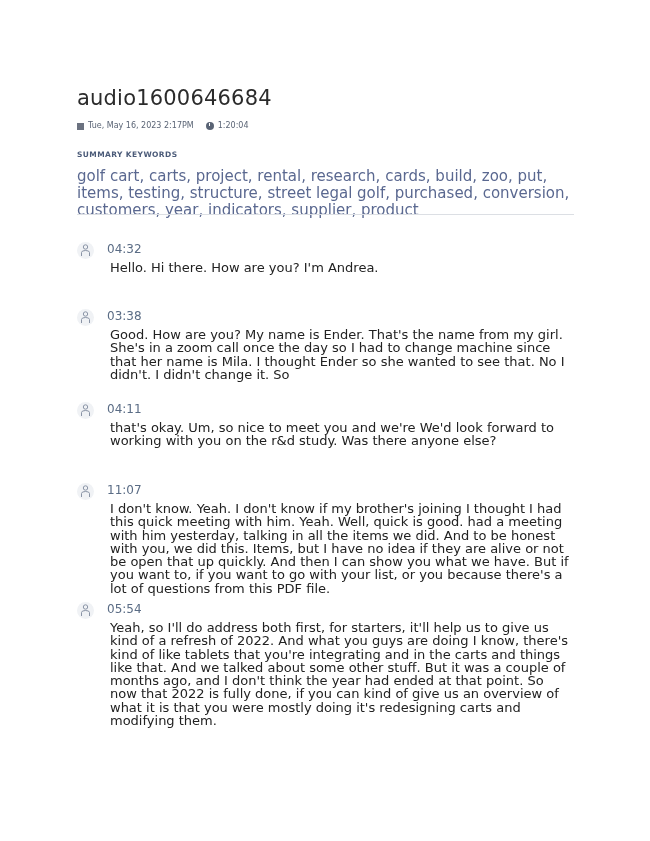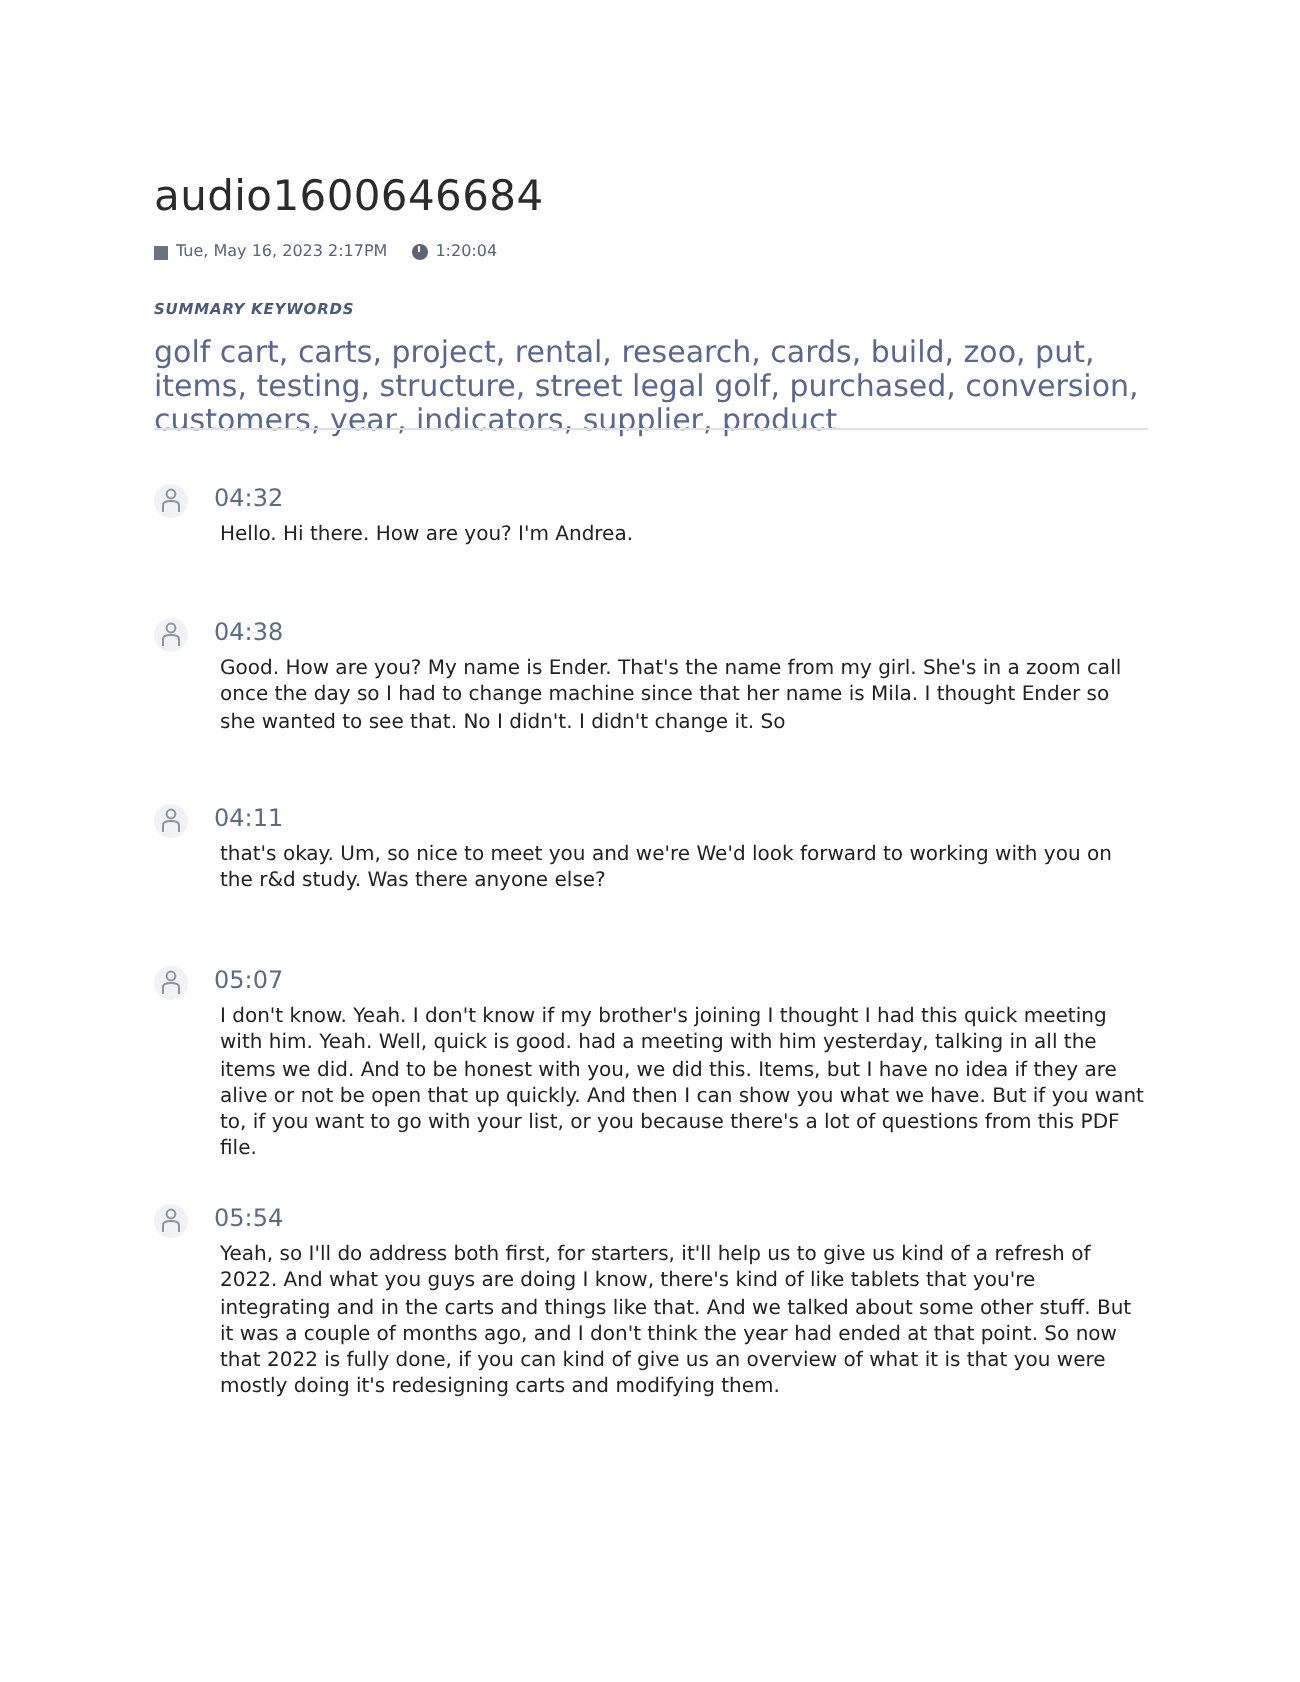--- a/index.html
+++ b/index.html
@@ -3,28 +3,28 @@
 <meta charset="utf-8">
 <style>
   html, body { margin:0; padding:0; background:#ffffff; }
   body { width:650px; height:841px; position:relative; overflow:hidden; font-family:"DejaVu Sans", sans-serif; color:#222; }
   .page { position:absolute; left:77px; top:0; width:497px; }
   .title { position:absolute; top:86px; left:0; font-size:21px; color:#2b2b2b; letter-spacing:0.2px; white-space:nowrap; }
   .meta { position:absolute; top:121px; left:0; font-size:8px; color:#5a6475; display:flex; align-items:flex-end; white-space:nowrap; }
   .meta .cal { display:inline-block; width:7px; height:6px; background:#6b7280; margin-right:4px; border-top:1px solid #6b7280; }
   .meta .clock { display:inline-block; width:8px; height:8px; border-radius:50%; background:#5a6475; margin:0 4px 0 12px; position:relative; }
   .meta .clock::after { content:""; position:absolute; left:3px; top:1px; width:1px; height:3px; background:#fff; }
-  .kw-label { position:absolute; top:150px; left:0; font-size:7.5px; font-weight:bold; color:#4a5a78; letter-spacing:0.4px; white-space:nowrap;font-style:italic; }
+  .kw-label { position:absolute; top:150px; left:0; font-size:7.5px; font-weight:bold; color:#4a5a78; letter-spacing:0.4px; white-space:nowrap; }
   .keywords { position:absolute; top:168px; left:0; width:500px; font-size:15px; line-height:17px; color:#5a6890; }
   .divider { position:absolute; top:214px; left:0; width:497px; height:1px; background:#dcdfe4; }
   .entry { position:absolute; left:0; width:497px; }
   .avatar { position:absolute; left:0; top:0; width:17px; height:17px; border-radius:50%; background:#f0f2f5; }
   .avatar svg { position:absolute; left:3px; top:2px; }
   .ts { position:absolute; left:30px; top:0; font-size:12px; color:#5a6c85; white-space:nowrap; }
-  .text { position:absolute; left:33px; top:19px; width:462px; font-size:10px; line-height:13.3px; color:#222; }
+  .text { position:absolute; left:33px; top:19px; width:462px; font-size:13px; line-height:13.3px; color:#222; }
 </style>
 </head>
 <body>
 
 <div class="page">
   <div class="title">audio1600646684</div>
   <div class="meta">
     <span class="cal"></span>
     <span>Tue, May 16, 2023 2:17PM</span>
     <span class="clock"></span>
@@ -45,21 +45,21 @@
     <div class="text">Hello. Hi there. How are you? I'm Andrea.</div>
   </div>
 
   <div class="entry" style="top:309px;">
     <div class="avatar">
       <svg width="11" height="13" viewBox="0 0 11 13">
           <circle cx="5.5" cy="3" r="2.2" fill="none" stroke="#8a94a6" stroke-width="1"></circle>
           <path d="M1.5 12 V8.5 Q1.5 6.5 5.5 6.5 Q9.5 6.5 9.5 8.5 V12" fill="none" stroke="#8a94a6" stroke-width="1"></path>
         </svg>
     </div>
-    <div class="ts">04:38</div>
+    <div class="ts">03:38</div>
     <div class="text">Good. How are you? My name is Ender. That's the name from my girl. She's in a zoom call once the day so I had to change machine since that her name is Mila. I thought Ender so she wanted to see that. No I didn't. I didn't change it. So</div>
   </div>
 
   <div class="entry" style="top:402px;">
     <div class="avatar">
       <svg width="11" height="13" viewBox="0 0 11 13">
           <circle cx="5.5" cy="3" r="2.2" fill="none" stroke="#8a94a6" stroke-width="1"></circle>
           <path d="M1.5 12 V8.5 Q1.5 6.5 5.5 6.5 Q9.5 6.5 9.5 8.5 V12" fill="none" stroke="#8a94a6" stroke-width="1"></path>
         </svg>
     </div>
@@ -67,21 +67,21 @@
     <div class="text">that's okay. Um, so nice to meet you and we're We'd look forward to working with you on the r&amp;d study. Was there anyone else?</div>
   </div>
 
   <div class="entry" style="top:483px;">
     <div class="avatar">
       <svg width="11" height="13" viewBox="0 0 11 13">
           <circle cx="5.5" cy="3" r="2.2" fill="none" stroke="#8a94a6" stroke-width="1"></circle>
           <path d="M1.5 12 V8.5 Q1.5 6.5 5.5 6.5 Q9.5 6.5 9.5 8.5 V12" fill="none" stroke="#8a94a6" stroke-width="1"></path>
         </svg>
     </div>
-    <div class="ts">05:07</div>
+    <div class="ts">11:07</div>
     <div class="text">I don't know. Yeah. I don't know if my brother's joining I thought I had this quick meeting with him. Yeah. Well, quick is good. had a meeting with him yesterday, talking in all the items we did. And to be honest with you, we did this. Items, but I have no idea if they are alive or not be open that up quickly. And then I can show you what we have. But if you want to, if you want to go with your list, or you because there's a lot of questions from this PDF file.</div>
   </div>
 
   <div class="entry" style="top:602px;">
     <div class="avatar">
       <svg width="11" height="13" viewBox="0 0 11 13">
           <circle cx="5.5" cy="3" r="2.2" fill="none" stroke="#8a94a6" stroke-width="1"></circle>
           <path d="M1.5 12 V8.5 Q1.5 6.5 5.5 6.5 Q9.5 6.5 9.5 8.5 V12" fill="none" stroke="#8a94a6" stroke-width="1"></path>
         </svg>
     </div>

